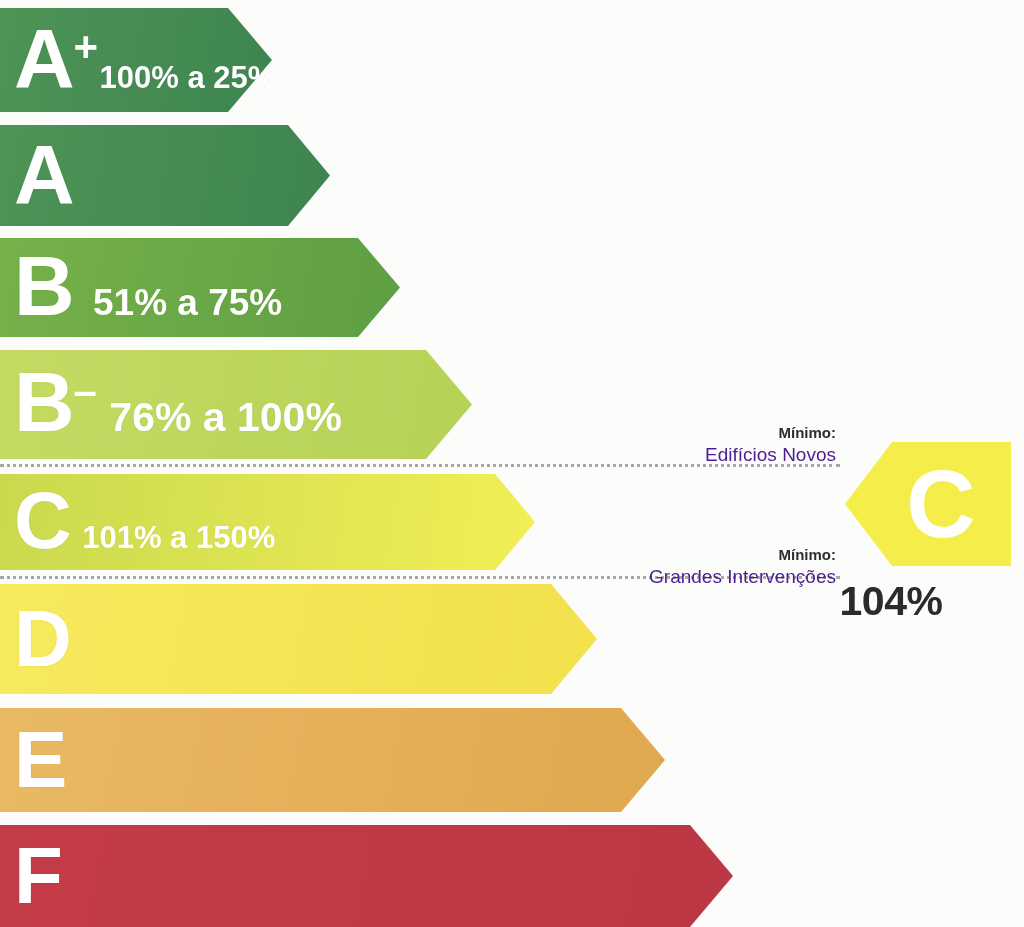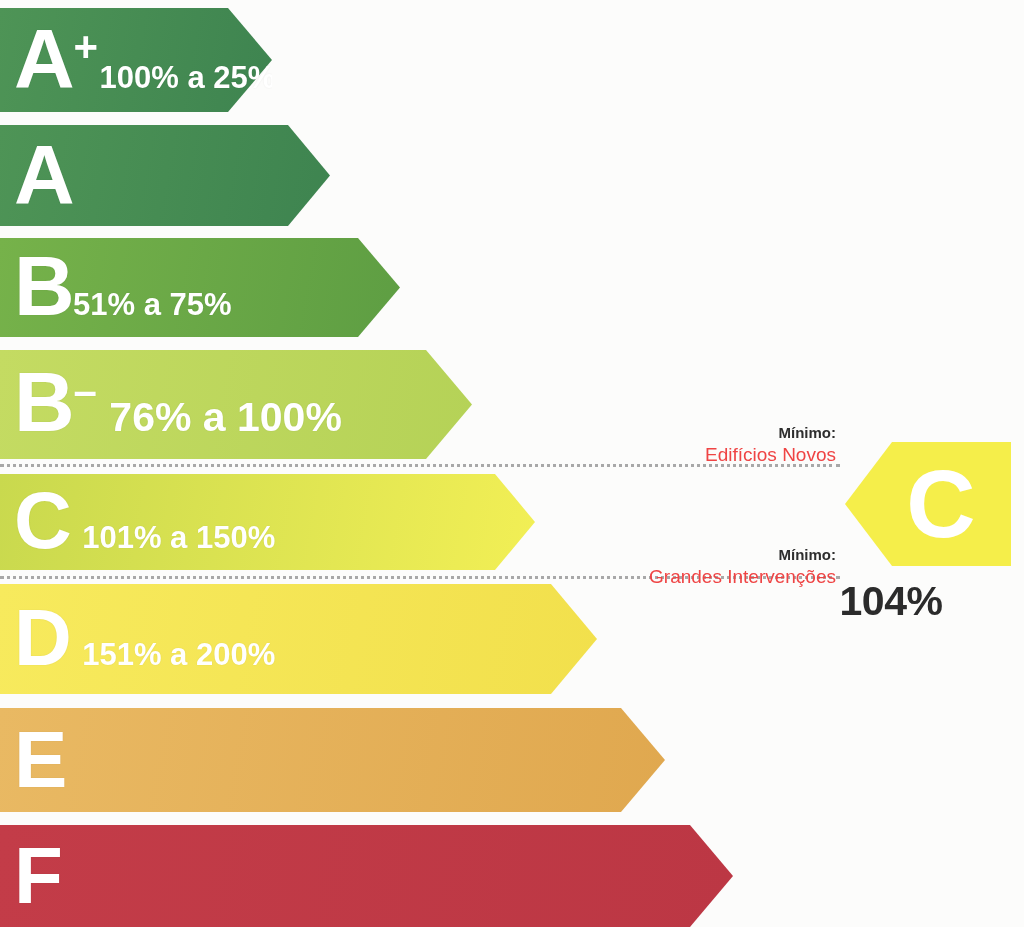--- a/index.html
+++ b/index.html
@@ -81,21 +81,21 @@
   .annotation .ann-title {
     font-weight: bold;
     font-size: 15px;
     display: block;
     color: #2e2e2e;
   }
   .annotation .ann-sub {
     font-weight: normal;
     font-size: 19px;
     display: block;
-    color: #ef4444;
+    color: #4c1d95;
   }
 
   
   #result-badge {
     position: absolute;
   }
   #result-badge .badge-shape {
     position: absolute;
     inset: 0;
   }
@@ -136,42 +136,41 @@
       <div class="bar" style="top: 125px; width: 330px; height: 101px;">
         <div class="bar-shape" style="background: linear-gradient(100deg, rgb(78, 148, 86) 0%, rgb(62, 132, 80) 100%); clip-path: polygon(0px 0px, 288px 0px, 330px 50%, 288px 100%, 0px 100%);"></div>
         <div class="bar-content" style="margin-left: 14px;">
           <span class="grade" style="font-size: 84px;">A</span>
         </div>
       </div>
       <div class="bar" style="top: 238px; width: 400px; height: 99px;">
         <div class="bar-shape" style="background: linear-gradient(100deg, rgb(118, 178, 74) 0%, rgb(94, 158, 67) 100%); clip-path: polygon(0px 0px, 358px 0px, 400px 50%, 358px 100%, 0px 100%);"></div>
         <div class="bar-content" style="margin-left: 14px;">
           <span class="grade" style="font-size: 84px;">B</span>
-          <span class="range" style="font-size: 31px; margin-left: 0;">51% a 75%</span>
+          <span class="range" style="font-size: 37px; margin-left: 20px;">51% a 75%</span>
         </div>
       </div>
       <div class="bar" style="top: 350px; width: 472px; height: 109px;">
         <div class="bar-shape" style="background: linear-gradient(100deg, rgb(196, 219, 98) 0%, rgb(181, 210, 87) 100%); clip-path: polygon(0px 0px, 426px 0px, 472px 50%, 426px 100%, 0px 100%);"></div>
         <div class="bar-content" style="margin-left: 14px;">
           <span class="grade" style="font-size: 84px;">B<span class="sup">–</span></span>
           <span class="range" style="font-size: 41px; margin-left: 13px;">76% a 100%</span>
         </div>
       </div>
       <div class="bar" style="top: 474px; width: 535px; height: 96px;">
         <div class="bar-shape" style="background: linear-gradient(100deg, rgb(201, 217, 78) 0%, rgb(242, 239, 85) 100%); clip-path: polygon(0px 0px, 495px 0px, 535px 50%, 495px 100%, 0px 100%);"></div>
         <div class="bar-content" style="margin-left: 14px;">
           <span class="grade" style="font-size: 80px;">C</span>
           <span class="range" style="font-size: 31px; margin-left: 12px;">101% a 150%</span>
         </div>
       </div>
       <div class="bar" style="top: 584px; width: 597px; height: 110px;">
         <div class="bar-shape" style="background: linear-gradient(100deg, rgb(247, 234, 93) 0%, rgb(242, 224, 76) 100%); clip-path: polygon(0px 0px, 551px 0px, 597px 50%, 551px 100%, 0px 100%);"></div>
         <div class="bar-content" style="margin-left: 14px;">
           <span class="grade" style="font-size: 80px;">D</span>
-          <span class="range" style="font-size: 31px; margin-left: 12px;">151% a 200%</span>
         </div>
       </div>
       <div class="bar" style="top: 708px; width: 665px; height: 104px;">
         <div class="bar-shape" style="background: linear-gradient(100deg, rgb(233, 185, 99) 0%, rgb(224, 168, 79) 100%); clip-path: polygon(0px 0px, 621px 0px, 665px 50%, 621px 100%, 0px 100%);"></div>
         <div class="bar-content" style="margin-left: 14px;">
           <span class="grade" style="font-size: 80px;">E</span>
         </div>
       </div>
       <div class="bar" style="top: 825px; width: 733px; height: 102px;">
         <div class="bar-shape" style="background: linear-gradient(100deg, rgb(195, 60, 72) 0%, rgb(188, 55, 68) 100%); clip-path: polygon(0px 0px, 690px 0px, 733px 50%, 690px 100%, 0px 100%);"></div>

